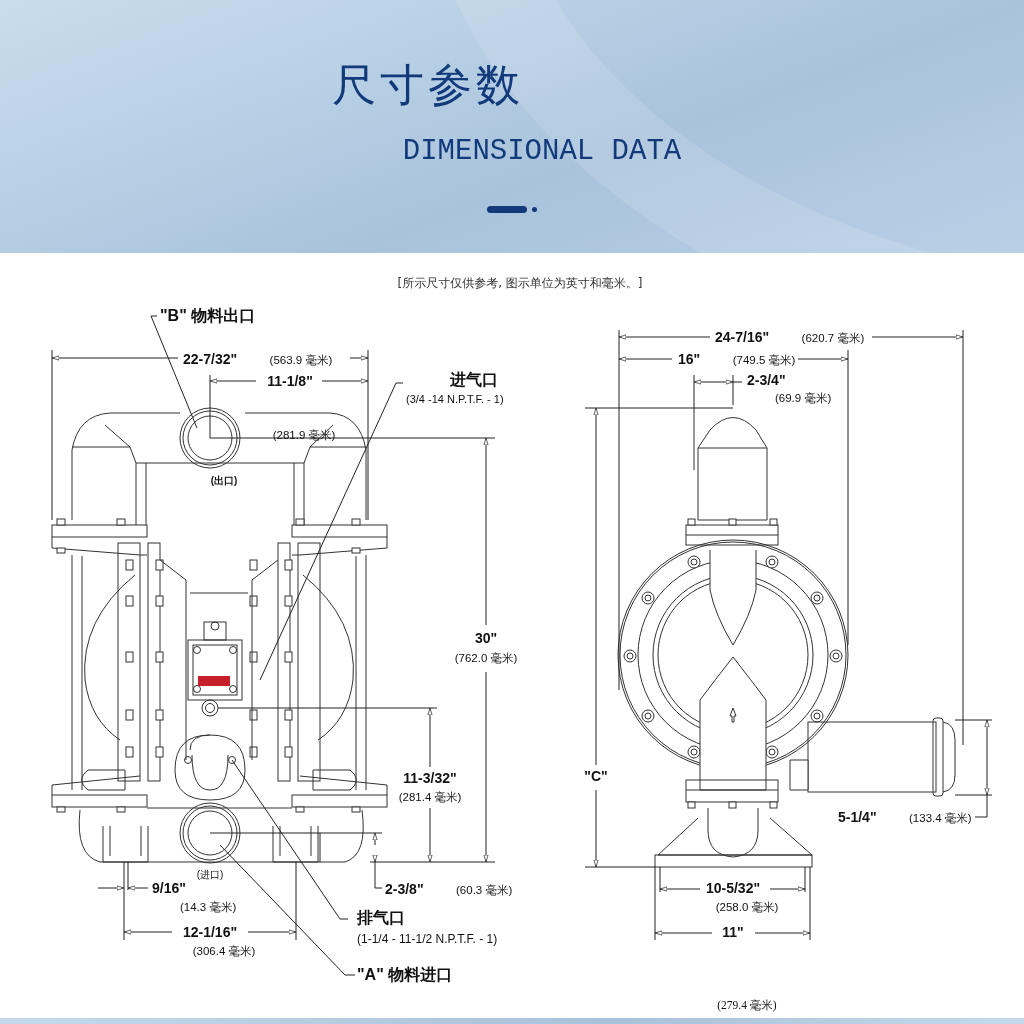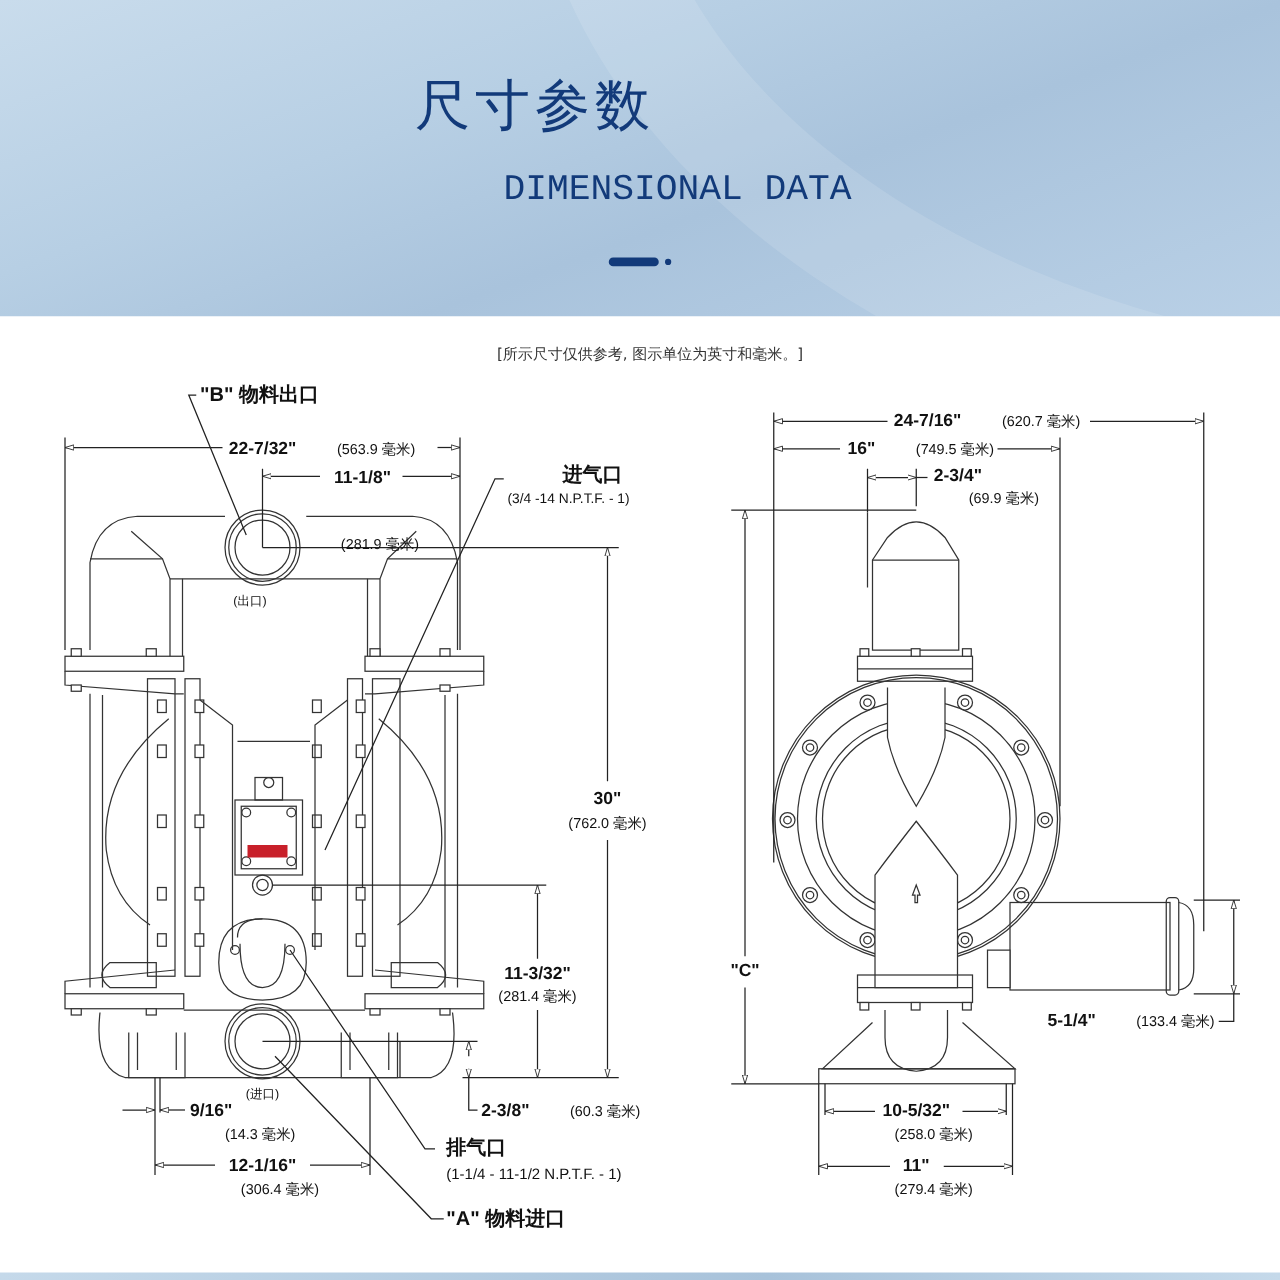--- a/index.html
+++ b/index.html
@@ -306,21 +306,21 @@
 </svg>
 
 <div class="lbl cn-big" style="left:160px;top:306px;">"B" 物料出口</div>
 <div class="lbl bg-w" style="left:180px;top:350px;">
   <span class="big">22-7/32"</span> <span class="sm">(563.9 毫米)</span>
 </div>
 <div class="lbl big ctr" style="left:290px;top:373px;">11-1/8"</div>
 <div class="lbl sm ctr" style="left:290px;top:392px;margin-top:36px;">(281.9 毫米)</div>
 <div class="lbl cn-big" style="left:406px;top:370px;margin-left:44px;">进气口</div>
 <div class="lbl" style="left:406px;top:393px;font-size:11px;">(3/4 -14 N.P.T.F. - 1)</div>
-<div class="lbl ctr" style="left:200px;top:474px;font-size:10px;">(出口)</div>
+<div class="lbl ctr" style="left:224px;top:474px;font-size:10px;font-weight:bold;">(出口)</div>
 <div class="lbl big ctr bg-w" style="left:486px;top:630px;">30"</div>
 <div class="lbl sm ctr bg-w" style="left:486px;top:651px;">(762.0 毫米)</div>
 <div class="lbl big ctr bg-w" style="left:430px;top:770px;">11-3/32"</div>
 <div class="lbl sm ctr bg-w" style="left:430px;top:790px;">(281.4 毫米)</div>
 <div class="lbl ctr" style="left:210px;top:868px;font-size:10px;">(进口)</div>
 <div class="lbl" style="left:385px;top:880px;">
   <span class="big">2-3/8"</span> <span class="sm">(60.3 毫米)</span>
 </div>
 <div class="lbl big" style="left:152px;top:880px;">9/16"</div>
 <div class="lbl sm" style="left:152px;top:900px;">(14.3 毫米)</div>
@@ -338,15 +338,15 @@
 </div>
 <div class="lbl big" style="left:747px;top:372px;">2-3/4"</div>
 <div class="lbl sm" style="left:747px;top:391px;">(69.9 毫米)</div>
 <div class="lbl big ctr bg-w" style="left:596px;top:768px;">"C"</div>
 <div class="lbl" style="left:838px;top:808px;">
   <span class="big">5-1/4"</span> <span class="sm">(133.4 毫米)</span>
 </div>
 <div class="lbl big ctr" style="left:733px;top:880px;">10-5/32"</div>
 <div class="lbl sm ctr" style="left:733px;top:900px;">(258.0 毫米)</div>
 <div class="lbl big ctr" style="left:733px;top:924px;">11"</div>
-<div class="lbl sm ctr" style="left:733px;top:944px;">(279.4 毫米)</div>
+<div class="lbl sm ctr" style="left:733px;top:998px;font-family:Liberation Serif, serif;">(279.4 毫米)</div>
 
 <div class="footer-line"></div>
 
 </body></html>

